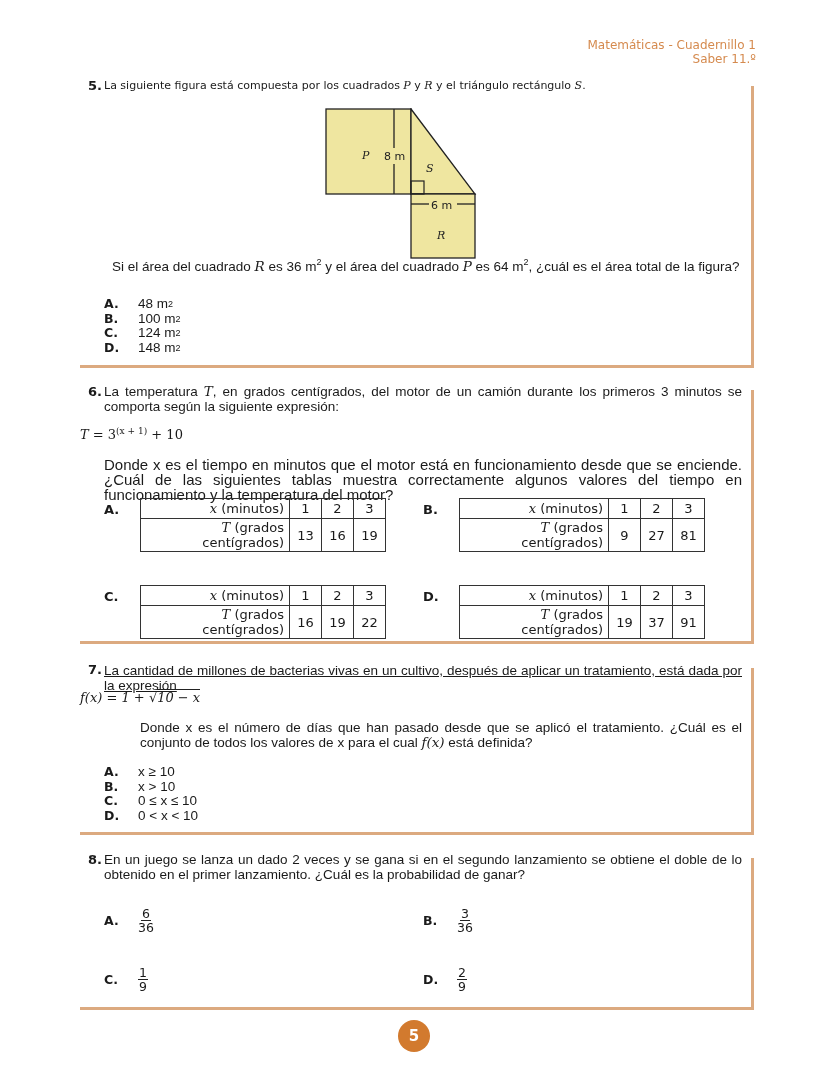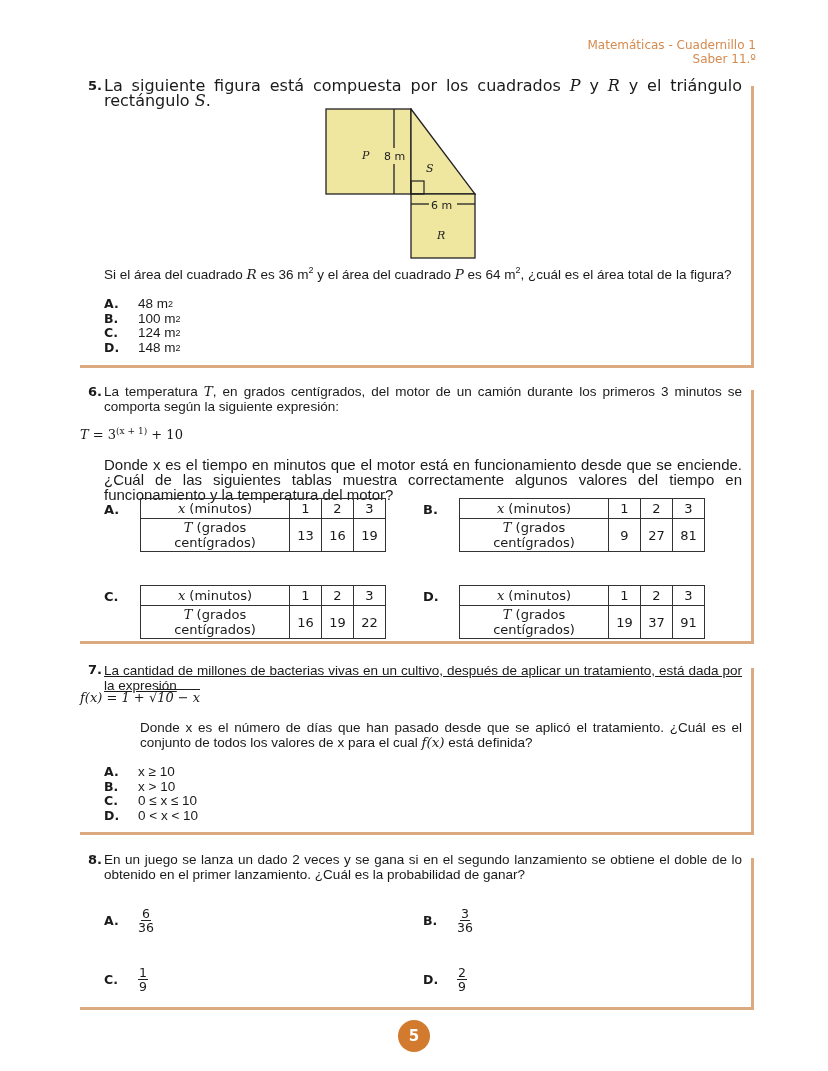--- a/index.html
+++ b/index.html
@@ -3,30 +3,30 @@
   <meta charset="utf-8">
   <style>
     * { box-sizing: border-box; margin: 0; padding: 0; }
     html, body { width: 828px; height: 1071px; background: #ffffff; }
     body { position: relative; font-family: "DejaVu Sans", sans-serif; color: #1a1a1a; font-size: 12.5px; overflow: hidden; }
     .header { position: absolute; right: 72px; top: 38px; text-align: right; color: #d58a4e; font-size: 12px; line-height: 14px; margin-left: 34px; }
     .q { position: absolute; left: 80px; width: 674px; }
     .qbox { position: absolute; border-right: 3px solid #dcaa80; border-bottom: 3px solid #dcaa80; }
     .qnum { position: absolute; left: 8px; font-weight: bold; font-size: 13px; }
     .stem { position: absolute; left: 24px; right: 12px; font-family: "Liberation Sans", sans-serif; font-size: 13.5px; line-height: 15px; text-align: justify; }
-    .stem-v { font-family: "DejaVu Sans", sans-serif; font-size: 16px; }
+    .stem-v { font-family: "DejaVu Sans", sans-serif; font-size: 11px; }
     .formula { position: absolute; left: 0; right: 0; text-align: left; font-family: "DejaVu Serif", serif; font-size: 13px; }
     .opts { position: absolute; left: 24px; font-family: "Liberation Sans", sans-serif; font-size: 13.5px; line-height: 14.5px; }
     .opt { display: flex; }
     .opt .lbl { width: 34px; font-family: "DejaVu Sans", sans-serif; font-weight: bold; font-size: 12.5px; }
     .ital { font-style: italic; font-family: "DejaVu Serif", serif; }
     sup { font-size: 9px; }
     table.t { border-collapse: collapse; font-family: "DejaVu Sans", sans-serif; font-size: 13px; position: absolute; }
     table.t td { border: 1.5px solid #333; padding: 1px 5px; height: 20px; text-align: center; }
-    table.t td.h { text-align: center; width: 149px; }
+    table.t td.h { text-align: right; width: 149px; }
     table.t td.n { width: 32px; }
     .tlbl { position: absolute; font-weight: bold; font-size: 13px; }
     .frac { display: inline-flex; flex-direction: column; align-items: center; font-size: 12.5px; line-height: 13px; }
     .frac .num { border-bottom: 1px solid #222; padding: 0 1px; }
     .page-num { position: absolute; left: 398px; top: 1020px; width: 32px; height: 32px; border-radius: 50%; background: #d27a2e; color: #fff; font-weight: bold; font-size: 15px; text-align: center; line-height: 32px; }
   </style>
 </head>
 <body>
 
 <div class="header">
@@ -49,21 +49,21 @@
     <line x1="69" y1="56" x2="69" y2="86" stroke="#222" stroke-width="1.3"></line>
     <rect x="86" y="73" width="13" height="13" fill="none" stroke="#222" stroke-width="1.2"></rect>
     <line x1="86" y1="96" x2="104" y2="96" stroke="#222" stroke-width="1.3"></line>
     <line x1="132" y1="96" x2="150" y2="96" stroke="#222" stroke-width="1.3"></line>
     <text x="37" y="51" font-family="DejaVu Serif, serif" font-style="italic" font-size="11" fill="#222">P</text>
     <text x="59" y="52" font-family="DejaVu Sans, sans-serif" font-size="11" fill="#222">8 m</text>
     <text x="101" y="64" font-family="DejaVu Serif, serif" font-style="italic" font-size="11" fill="#222">S</text>
     <text x="106" y="101" font-family="DejaVu Sans, sans-serif" font-size="11" fill="#222">6 m</text>
     <text x="112" y="131" font-family="DejaVu Serif, serif" font-style="italic" font-size="11" fill="#222">R</text>
   </svg>
-  <div class="stem" style="top:187px;">
+  <div class="stem" style="top:179px;margin-left:8px;">
     <span>Si el área del cuadrado </span><span class="ital">R</span><span> es 36 m</span><sup>2</sup><span> y el área del cuadrado </span><span class="ital">P</span><span> es 64 m</span><sup>2</sup><span>, ¿cuál es el área total de la figura?</span>
   </div>
   <div class="opts" style="top:221px;">
     <div class="opt">
         <span class="lbl">A.</span>
         <span>48 m</span>
         <sup>2</sup>
       </div>
     <div class="opt">
         <span class="lbl">B.</span>

